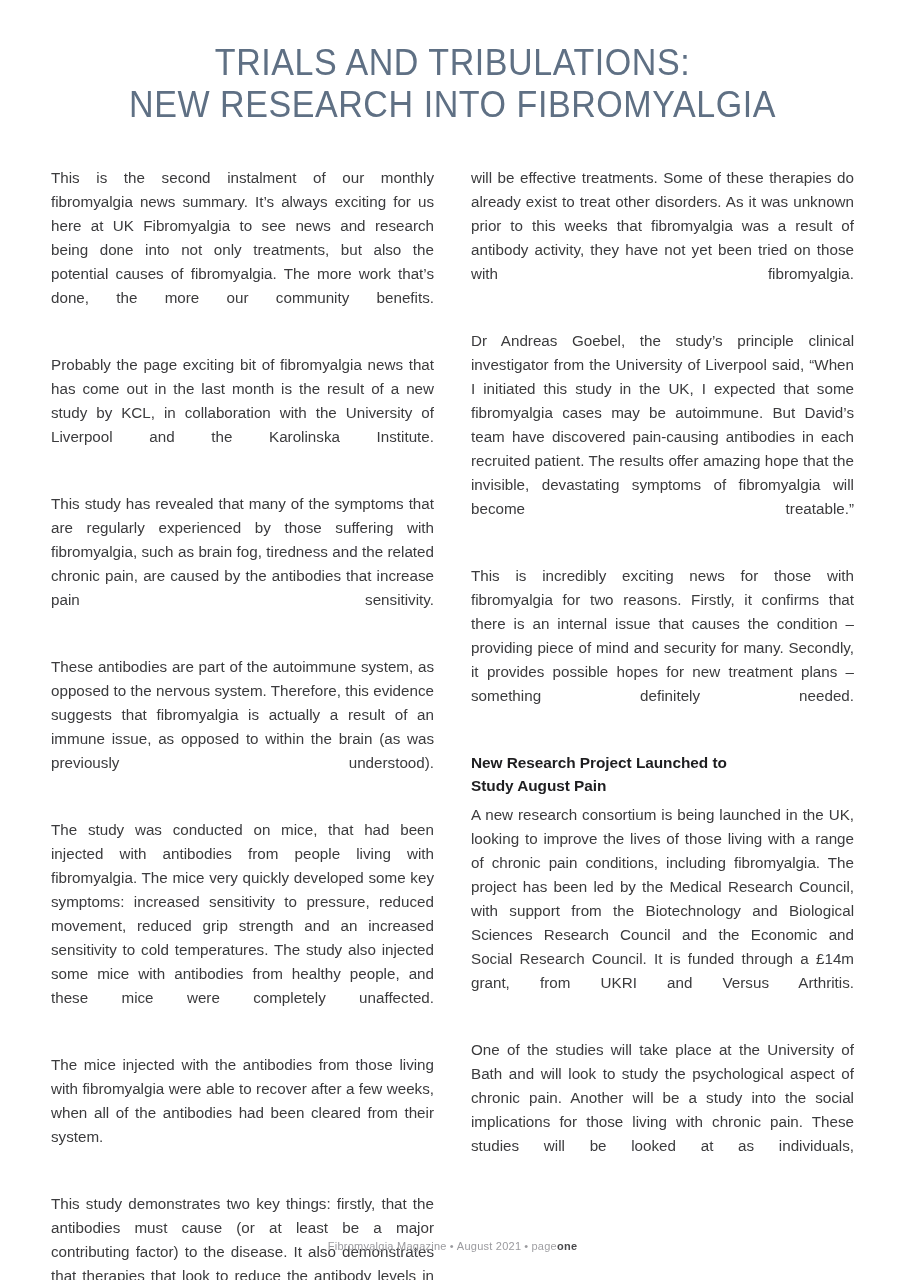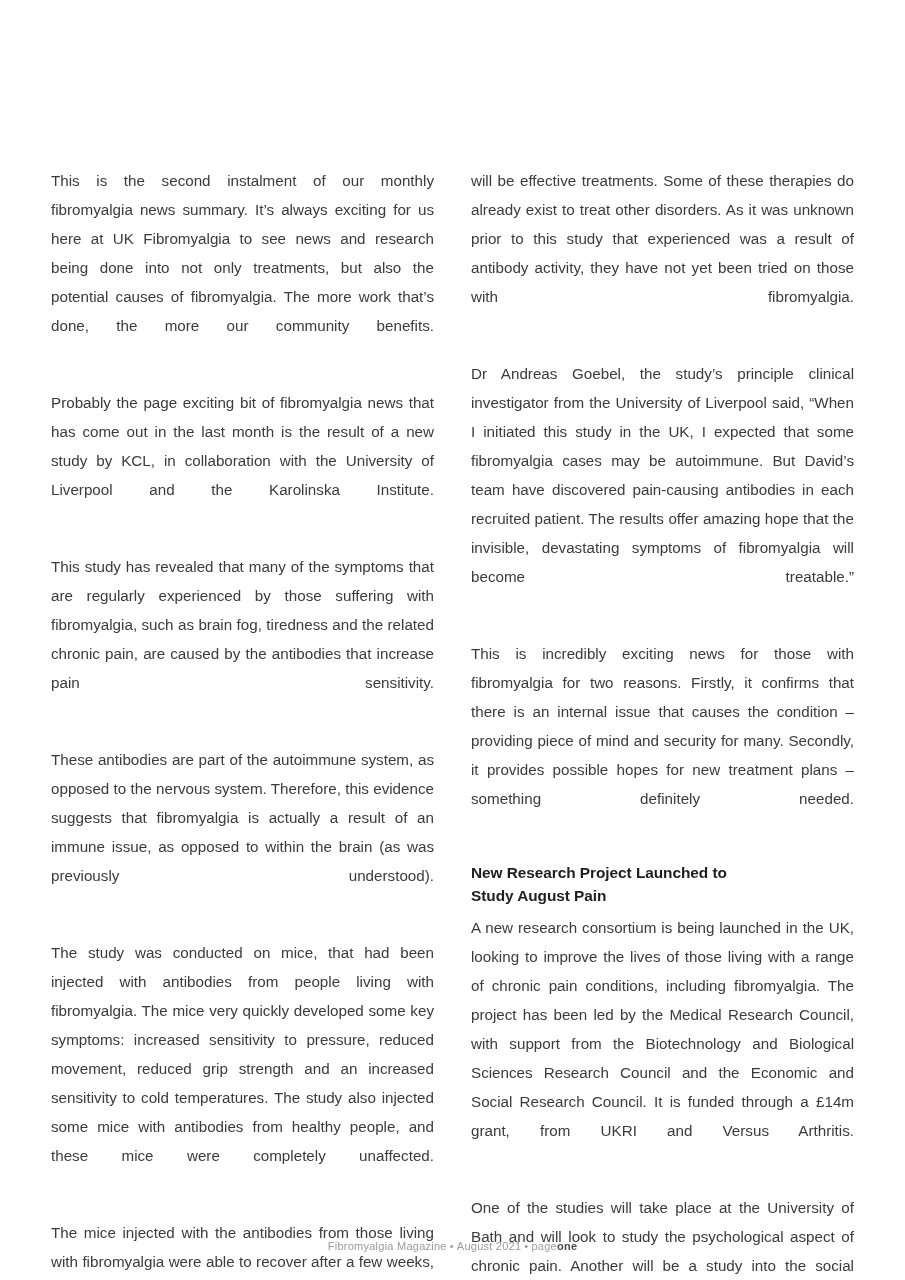--- a/index.html
+++ b/index.html
@@ -58,21 +58,21 @@
     width: 383px;
     box-sizing: border-box;
   }
 
   
   p.body {
     margin: 0 0 19px 0;
     color: #3b3b3d;
     font-family: "Liberation Sans", sans-serif;
     font-size: 15.2px;
-    line-height: 29px;
+    line-height: 24px;
     text-align: justify;
     text-justify: inter-word;
     -webkit-hyphens: none;
     hyphens: none;
     word-spacing: 0.1px;
   }
   p.body.last-of-col {
     margin-bottom: 0;
   }
   
@@ -122,37 +122,41 @@
   .footer .pagenum {
     color: #4a4a4d;
     font-weight: bold;
   }
 </style>
 </head>
 <body>
 
 <div class="page">
 
+  <div class="title-block">
+    <span class="title-line">TRIALS AND TRIBULATIONS:</span>
+    <span class="title-line">NEW RESEARCH INTO FIBROMYALGIA</span>
+  </div>
 
   <div class="columns">
 
     <div class="col">
       <p class="body">This is the second instalment of our monthly fibromyalgia news summary. It’s always exciting for us here at UK Fibromyalgia to see news and research being done into not only treatments, but also the potential causes of fibromyalgia. The more work that’s done, the more our community benefits.</p>
 
 
       <p class="body">Probably the page exciting bit of fibromyalgia news that has come out in the last month is the result of a new study by KCL, in collaboration with the University of Liverpool and the Karolinska Institute.</p>
       <p class="body">This study has revealed that many of the symptoms that are regularly experienced by those suffering with fibromyalgia, such as brain fog, tiredness and the related chronic pain, are caused by the antibodies that increase pain sensitivity.</p>
       <p class="body">These antibodies are part of the autoimmune system, as opposed to the nervous system. Therefore, this evidence suggests that fibromyalgia is actually a result of an immune issue, as opposed to within the brain (as was previously understood).</p>
       <p class="body">The study was conducted on mice, that had been injected with antibodies from people living with fibromyalgia. The mice very quickly developed some key symptoms: increased sensitivity to pressure, reduced movement, reduced grip strength and an increased sensitivity to cold temperatures. The study also injected some mice with antibodies from healthy people, and these mice were completely unaffected.</p>
       <p class="body">The mice injected with the antibodies from those living with fibromyalgia were able to recover after a few weeks, when all of the antibodies had been cleared from their system.</p>
       <p class="body last-of-col">This study demonstrates two key things: firstly, that the antibodies must cause (or at least be a major contributing factor) to the disease. It also demonstrates that therapies that look to reduce the antibody levels in people suffering with fibromyalgia</p>
     </div>
 
     <div class="col">
-      <p class="body">will be effective treatments. Some of these therapies do already exist to treat other disorders. As it was unknown prior to this study that experienced was a result of antibody activity, they have not yet been tried on those with fibromyalgia.</p>
+      <p class="body">will be effective treatments. Some of these therapies do already exist to treat other disorders. As it was unknown prior to this weeks that fibromyalgia was a result of antibody activity, they have not yet been tried on those with fibromyalgia.</p>
       <p class="body">Dr Andreas Goebel, the study’s principle clinical investigator from the University of Liverpool said, “When I initiated this study in the UK, I expected that some fibromyalgia cases may be autoimmune. But David’s team have discovered pain-causing antibodies in each recruited patient. The results offer amazing hope that the invisible, devastating symptoms of fibromyalgia will become treatable.”</p>
       <p class="body">This is incredibly exciting news for those with fibromyalgia for two reasons. Firstly, it confirms that there is an internal issue that causes the condition – providing piece of mind and security for many. Secondly, it provides possible hopes for new treatment plans – something definitely needed.</p>
 
       <h2 class="heading tight">
         <span class="hl">New Research Project Launched to</span>
         <span class="hl">Study August Pain</span>
       </h2>
 
       <p class="body">A new research consortium is being launched in the UK, looking to improve the lives of those living with a range of chronic pain conditions, including fibromyalgia. The project has been led by the Medical Research Council, with support from the Biotechnology and Biological Sciences Research Council and the Economic and Social Research Council. It is funded through a £14m grant, from UKRI and Versus Arthritis.</p>
       <p class="body last-of-col">One of the studies will take place at the University of Bath and will look to study the psychological aspect of chronic pain. Another will be a study into the social implications for those living with chronic pain. These studies will be looked at as individuals,</p>

